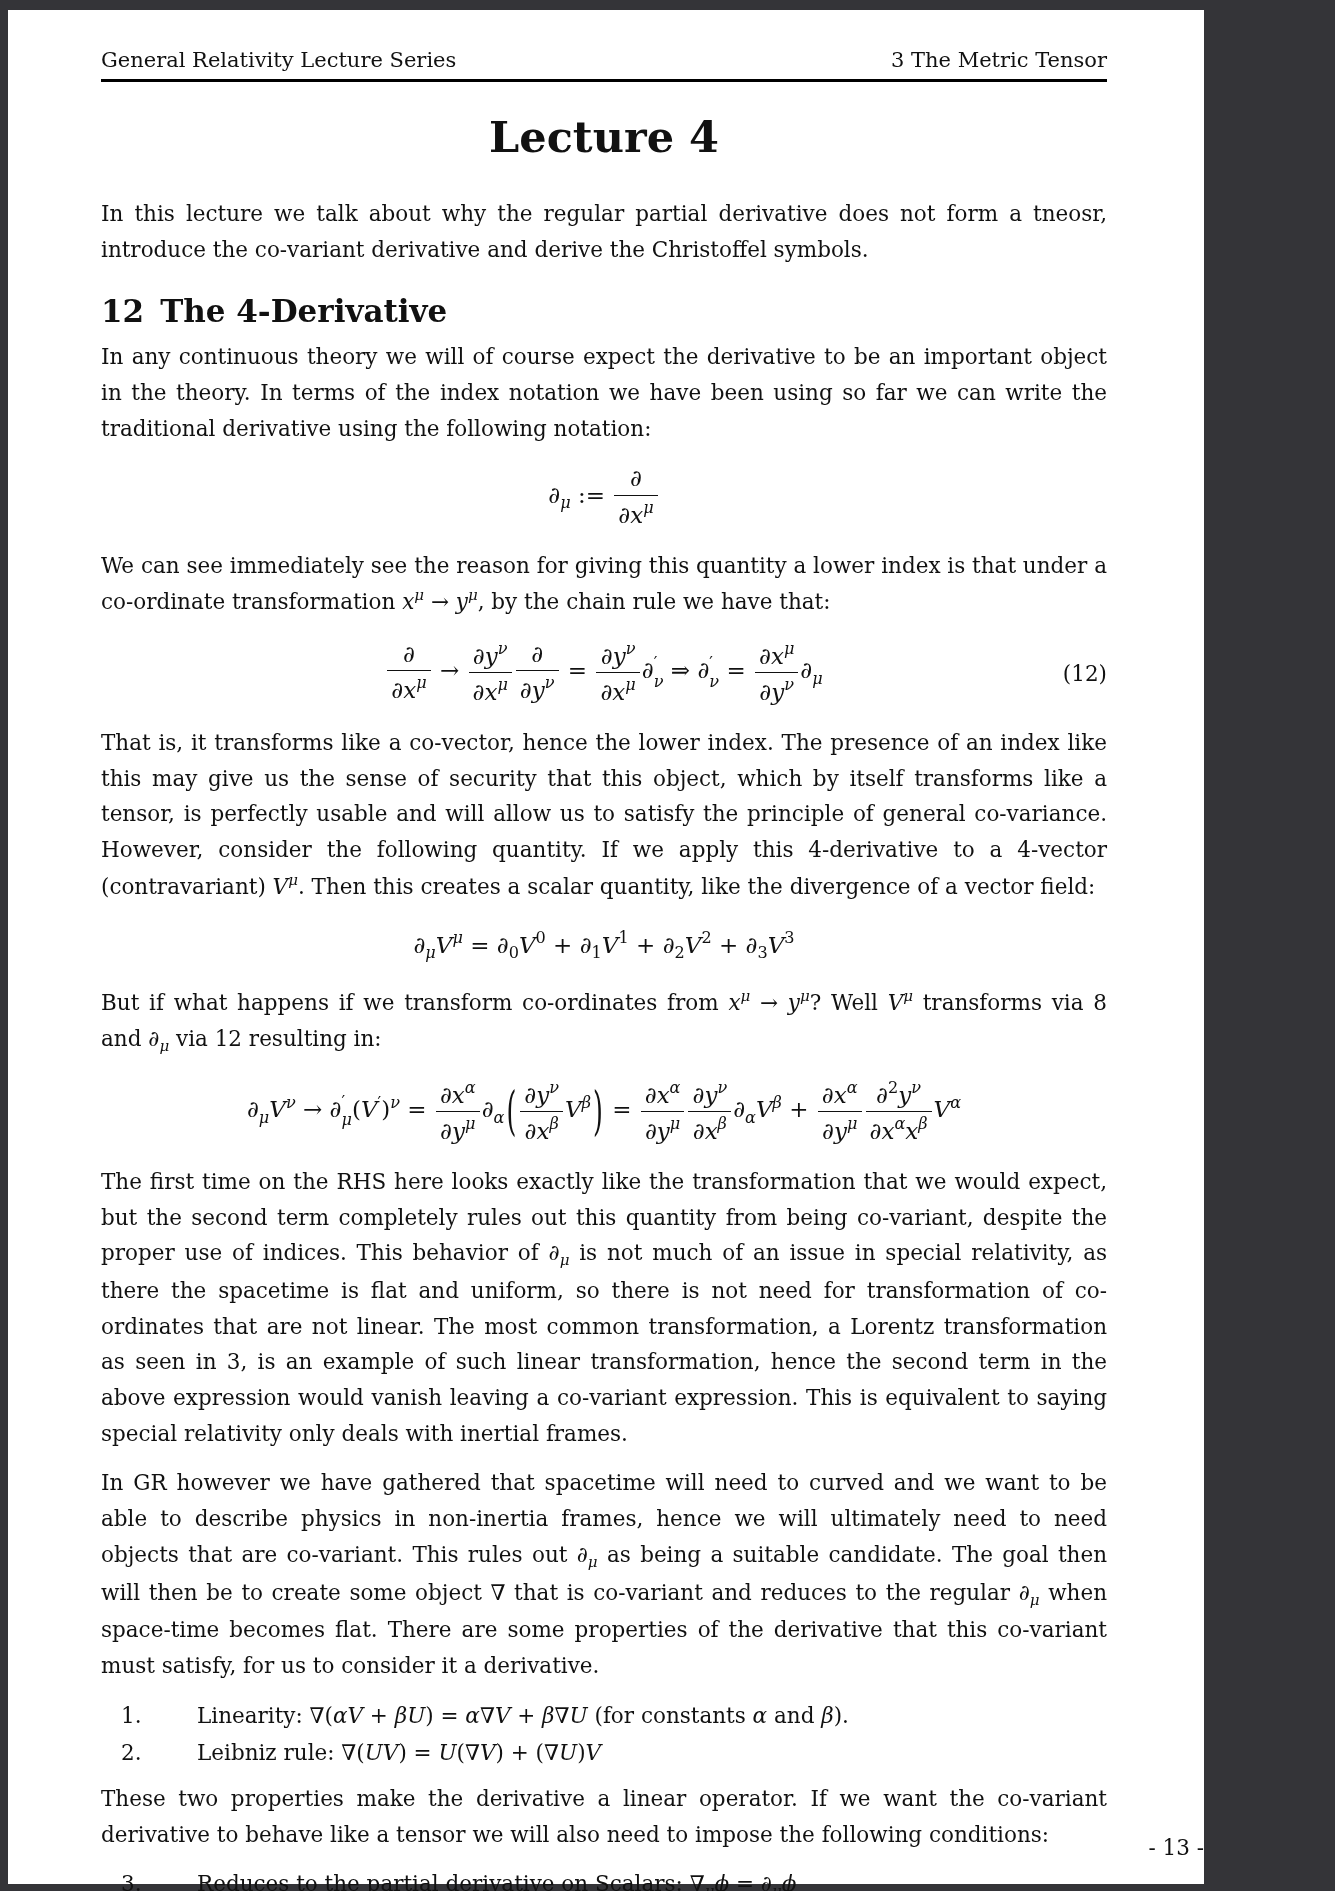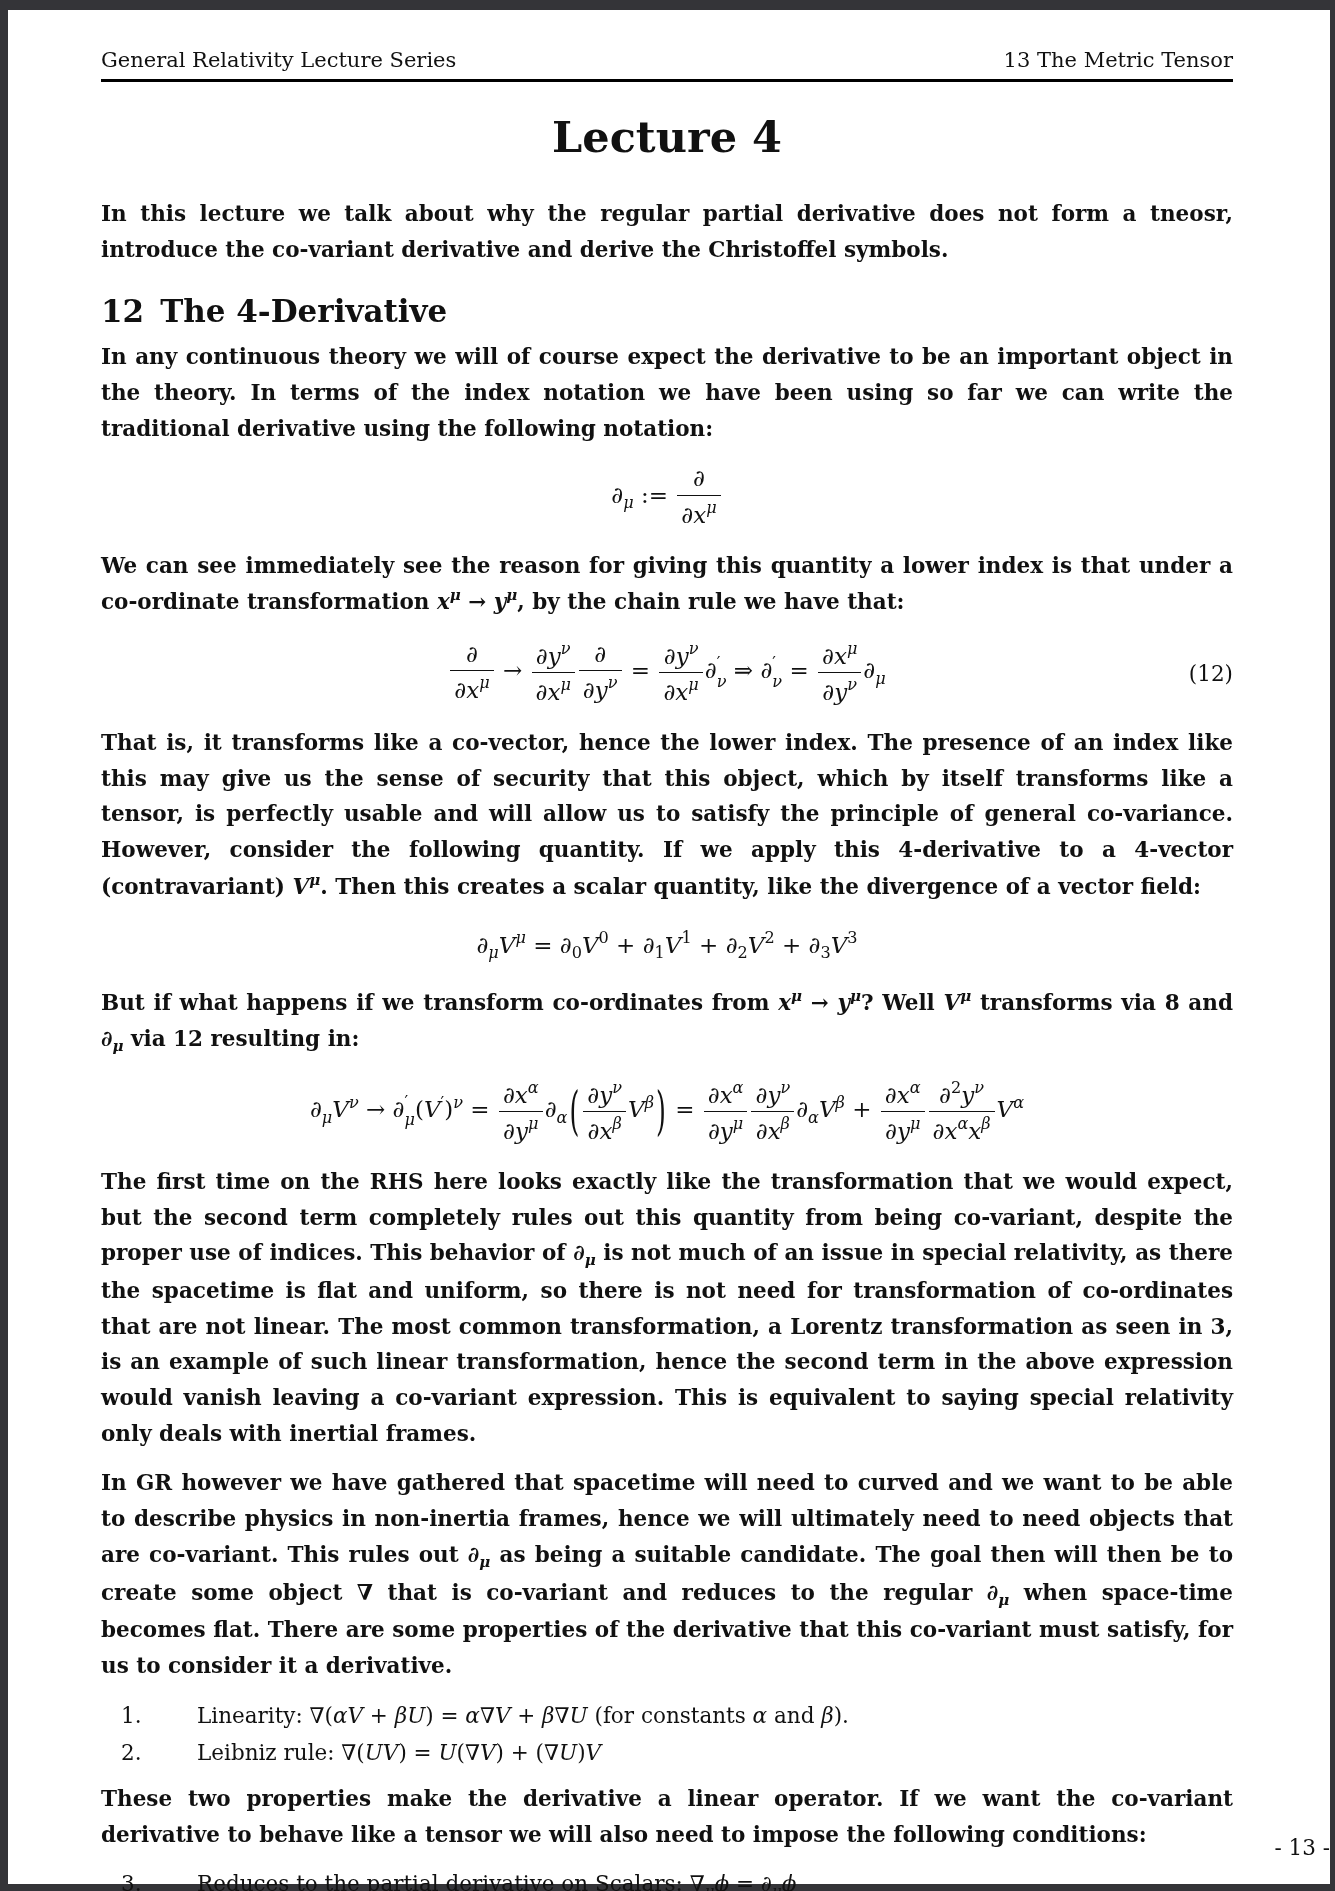--- a/index.html
+++ b/index.html
@@ -1,30 +1,30 @@
 <!DOCTYPE html>
 <html><head>
 <meta charset="utf-8">
 <style>
   html,body { margin:0; padding:0; }
   body { background:#2e2e32; font-family:"DejaVu Serif", serif; }
   .frame { position:relative; width:1335px; height:1891px; background:#343438; overflow:hidden; }
-  .page { position:absolute; left:8px; top:10px; width:1322px; height:1874px; background:#ffffff; }
+  .page { position:absolute; left:8px; top:10px; width:1196px; height:1874px; background:#ffffff; }
   .content { padding:26px 97px 0 93px; color:#111111; font-size:21.5px; }
 
   .pagehead { display:flex; justify-content:space-between; align-items:baseline;
               font-size:21px; padding-top:12px; }
   .headrule { border-bottom:3px solid #000; margin-top:7px; }
 
   .doctitle { text-align:center; font-size:43px; font-weight:bold; margin:30px 0 34px; }
 
   .secheading { font-size:31px; font-weight:bold; margin:26px 0 4px; }
   .secheading .secnum { margin-right:16px; }
 
-  p.para { margin:10px 0 14px; text-align:justify; line-height:1.66;font-weight:bold; }
+  p.para { margin:10px 0 14px; text-align:justify; line-height:1.66; }
 
   .eqrow { position:relative; display:flex; justify-content:center; align-items:center;
            margin:20px 0; min-height:40px; }
   .equation { font-size:23px; white-space:nowrap; }
   .eqtag { position:absolute; right:0; top:50%; transform:translateY(-50%); font-size:21.5px;text-align:right; }
 
   .listitem { display:flex; padding-left:20px; line-height:1.66; margin:2px 0; }
   .linum { width:36px; flex:0 0 36px; }
   .licontent { flex:1;margin-left:40px; }
 
@@ -47,21 +47,21 @@
               font-size:1.1em; margin:0 2px; vertical-align:middle; }
 </style>
 </head>
 <body>
 
 <div class="frame" style="background: rgb(52, 52, 56);">
   <div class="page" style="background: rgb(255, 255, 255);">
     <div class="content">
       <div class="pagehead">
         <span>General Relativity Lecture Series</span>
-        <span>13 The Metric Tensor</span>
+        <span>3 The Metric Tensor</span>
       </div>
       <div class="headrule"></div>
       <div class="doctitle">Lecture 4</div>
       <div id="doc-body">
           <p class="para"><span>In this lecture we talk about why the regular partial derivative does not form a tneosr, introduce the co-variant derivative and derive the Christoffel symbols.</span></p>
           <div class="secheading"><span class="secnum">12</span><span>The 4-Derivative</span></div>
           <p class="para"><span>In any continuous theory we will of course expect the derivative to be an important object in the theory. In terms of the index notation we have been using so far we can write the traditional derivative using the following notation:</span></p>
           <div class="eqrow">
             <span class="equation"><span class="mi">∂</span><span class="msub"><span class="mi">μ</span></span><span class="mo"> := </span><span class="mfrac"><span class="fn"><span class="mi">∂</span></span><span class="fd"><span class="mi">∂x</span><span class="msup"><span class="mi">μ</span></span></span></span></span>
           </div>

